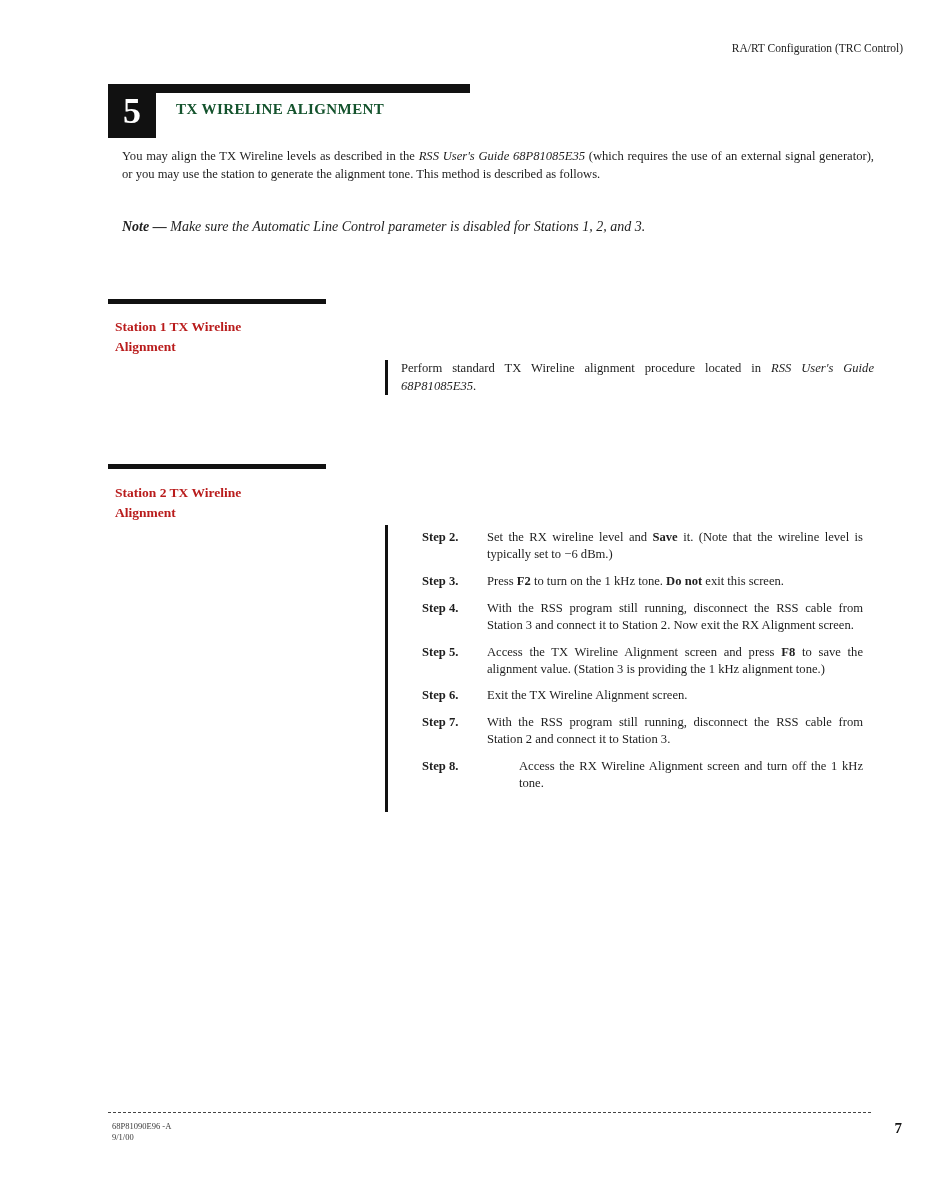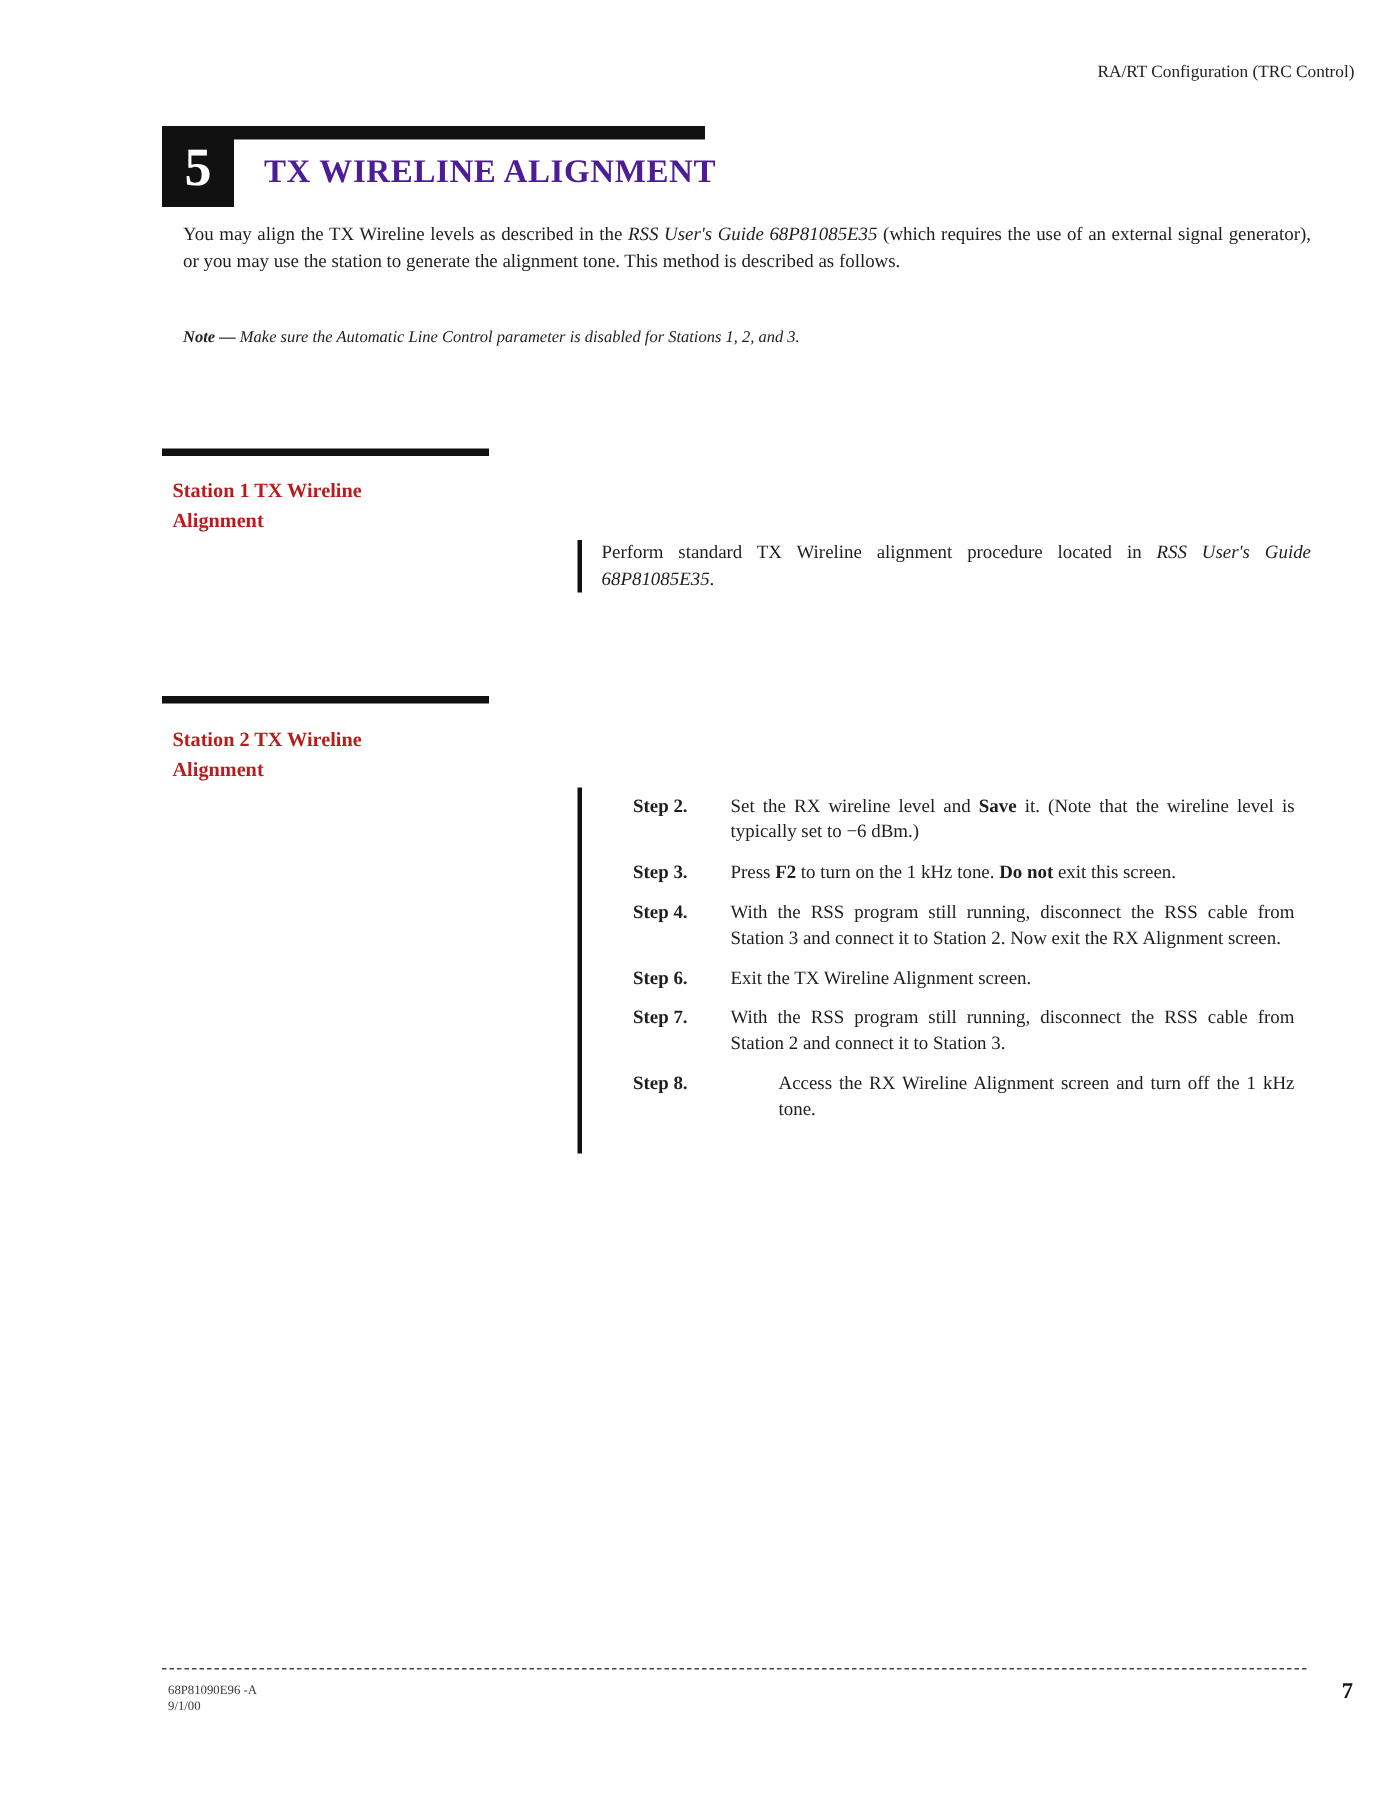--- a/index.html
+++ b/index.html
@@ -43,40 +43,40 @@
     left: 156px;
     top: 84px;
     width: 314px;
     height: 9px;
     background: #111;
   }
   .chapter-title {
     position: absolute;
     left: 176px;
     top: 101px;
-    font-size: 22px;
+    font-size: 15px;
     font-weight: bold;
     letter-spacing: 0.4px;
-    color: #4c1d95;
+    color: #14532d;
   }
   .intro {
     position: absolute;
     left: 122px;
     top: 148px;
     width: 752px;
     font-size: 12.6px;
     line-height: 17.5px;
     text-align: justify;
   }
   .note-line {
     position: absolute;
     left: 122px;
     top: 219px;
     width: 752px;
-    font-size: 11px;
+    font-size: 14px;
     font-style: italic;
   }
   .note-label { font-weight: bold; }
   .section-rule {
     position: absolute;
     left: 108px;
     width: 218px;
     height: 5px;
     background: #111;
   }
@@ -194,20 +194,24 @@
     </div>
     <div class="step">
       <span class="step-label">Step 3.</span>
       <span class="step-text"><span>Press </span><b>F2</b><span> to turn on the 1 kHz tone. </span><b>Do not</b><span> exit this screen.</span></span>
     </div>
     <div class="step">
       <span class="step-label">Step 4.</span>
       <span class="step-text"><span>With the RSS program still running, disconnect the RSS cable from Station 3 and connect it to Station 2. Now exit the RX Alignment screen.</span></span>
     </div>
     <div class="step">
+      <span class="step-label">Step 5.</span>
+      <span class="step-text"><span>Access the TX Wireline Alignment screen and press </span><b>F8</b><span> to save the alignment value. (Station 3 is providing the 1 kHz alignment tone.)</span></span>
+    </div>
+    <div class="step">
       <span class="step-label">Step 6.</span>
       <span class="step-text"><span>Exit the TX Wireline Alignment screen.</span></span>
     </div>
     <div class="step">
       <span class="step-label">Step 7.</span>
       <span class="step-text"><span>With the RSS program still running, disconnect the RSS cable from Station 2 and connect it to Station 3.</span></span>
     </div>
     <div class="step">
       <span class="step-label">Step 8.</span>
       <span class="step-text"><span>Access the RX Wireline Alignment screen and turn off the 1 kHz tone.</span></span>

